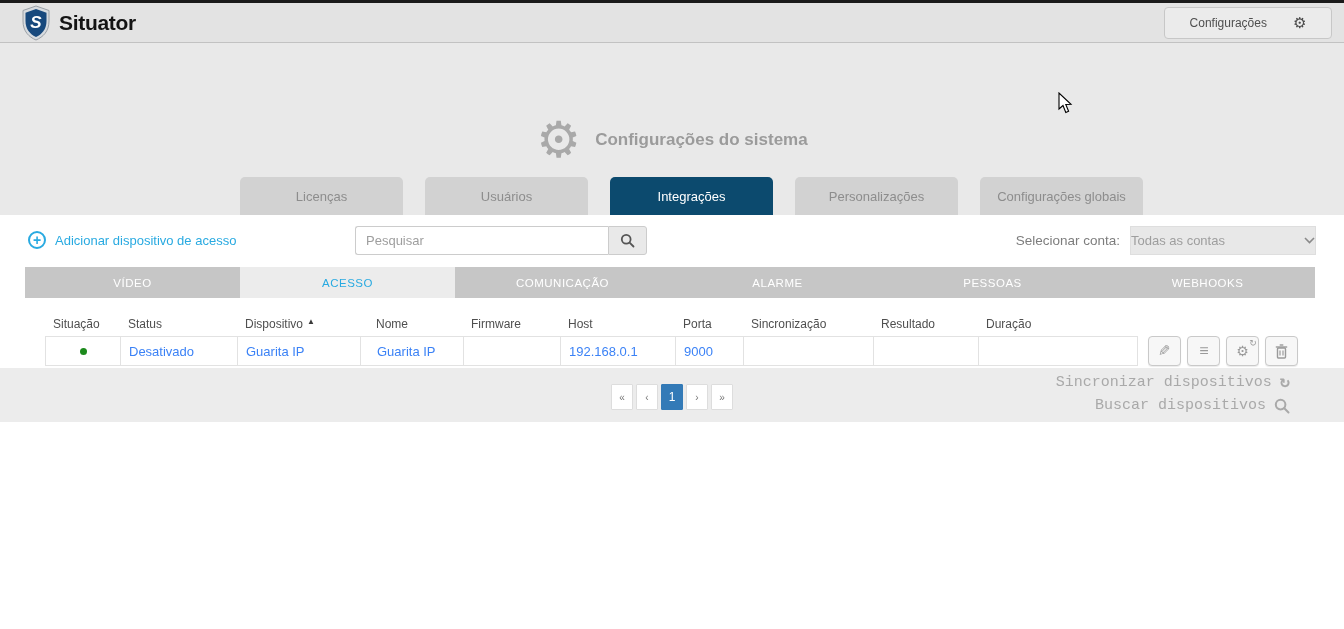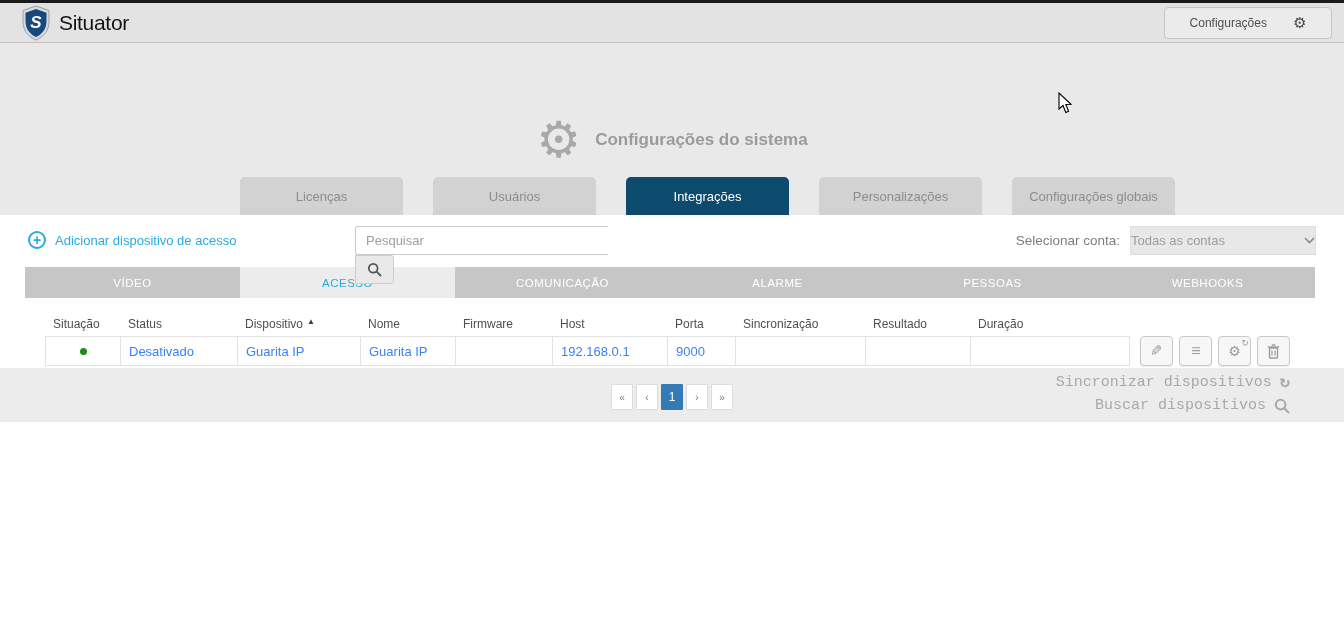--- a/index.html
+++ b/index.html
@@ -4,65 +4,65 @@
 <style>
   * { margin:0; padding:0; box-sizing:border-box; }
   html,body { width:1344px; height:629px; }
   body { font-family:"Liberation Sans", sans-serif; background:#fff; overflow:hidden; }
   .page { position:relative; width:1344px; height:629px; background:#fff; }
 
   
   .topbar { height:43px; background:#e3e3e3; border-top:3px solid #1a1a1a; border-bottom:1px solid #c2c2c2;
             display:flex; align-items:center; padding:0 12px 0 20px; }
   .logo { display:flex; align-items:center; gap:7px; }
-  .app-name { font-size:21px; font-weight:400; color:#141414; letter-spacing:-0.3px; }
+  .app-name { font-size:21px; font-weight:700; color:#141414; letter-spacing:-0.3px; }
   .settings-btn { margin-left:auto; width:168px; height:32px; background:#ebebeb; border:1px solid #c7c7c7;
             border-radius:4px; display:flex; align-items:center; justify-content:center; gap:26px;
             font-size:12px; color:#4f4f4f; cursor:pointer; }
   .gear-glyph { font-size:15px; color:#4a4a4a; line-height:1; }
 
   
   .hero { height:172px; background:#e9e9e9; position:relative; }
   .hero-title { position:absolute; top:72px; left:0; right:0; display:flex; align-items:center;
             justify-content:center; gap:14px; }
   .hero-gear { font-size:50px; color:#a9a9a9; line-height:1; }
   .hero-text { font-size:17px; font-weight:700; color:#9b9b9b; }
 
-  .main-tabs { position:absolute; left:240px; bottom:0; display:flex; gap:30px;align-items:flex-end; }
+  .main-tabs { position:absolute; left:240px; bottom:0; display:flex; gap:22px;align-items:flex-end; }
   .main-tab { width:163px; height:38px; background:#d2d2d2; color:#8d8d8d; font-size:13px;
             display:flex; align-items:center; justify-content:center; border-radius:5px 5px 0 0; cursor:pointer; }
   .main-tab.active { background:#0c4a6e; color:#fff; }
 
   
   .toolbar { height:50px; background:#fff; display:flex; align-items:center; padding:0 28px; position:relative; }
   .add-link { display:flex; align-items:center; gap:9px; color:#29aae1; font-size:13px; cursor:pointer; }
   .plus-icon { width:18px; height:18px; border:2px solid #29aae1; border-radius:50%; display:flex;
             align-items:center; justify-content:center; font-size:14px; font-weight:700; line-height:1; padding-bottom:1px; }
-  .search-group { position:absolute; left:355px; top:11px; display:flex;flex-direction:column; }
+  .search-group { position:absolute; left:355px; top:11px; display:flex; }
   .search-input { width:253px; height:29px; border:1px solid #ccc; border-right:none; border-radius:3px 0 0 3px;
             padding:0 10px; font-size:13px; color:#444; outline:none; font-family:"Liberation Sans",sans-serif; }
   .search-input::placeholder { color:#9e9e9e; }
   .search-btn { width:39px; height:29px; background:#e9e9e9; border:1px solid #ccc; border-radius:0 3px 3px 0;
             display:flex; align-items:center; justify-content:center; cursor:pointer; }
   .account-group { margin-left:auto; display:flex; align-items:center; gap:10px; font-size:13.5px; color:#7d7d7d; }
   .account-select { width:186px; height:29px; background:#e8e8e8; border:1px solid #dedede; color:#9e9e9e;
             display:flex; align-items:center; justify-content:space-between; padding:0 0; font-size:13px; cursor:pointer; }
 
   
   .sub-tabs { margin:2px 29px 0 25px; height:31px; display:flex; }
   .sub-tab { flex:1; background:#c6c6c6; color:#fff; font-size:11.5px; letter-spacing:0.5px;
             display:flex; align-items:center; justify-content:center; cursor:pointer; }
   .sub-tab.active { background:#ececec; color:#29aae1; }
 
   
   .table-zone { padding:13px 0 0 45px; }
   .thead { display:flex; height:25px; font-size:12px; color:#4f4f4f; }
   .th { display:flex; align-items:center; gap:4px; padding-left:8px; }
   .sort-icon { font-size:8px; color:#3a3a3a; transform:translateY(-2px); }
-  .c0{width:75px;} .c1{width:117px;} .c2{width:123px;} .c3{width:95px;} .c4{width:97px;}
+  .c0{width:75px;} .c1{width:117px;} .c2{width:123px;} .c3{width:95px;margin-left:8px;} .c4{width:97px;}
   .c5{width:115px;} .c6{width:68px;} .c7{width:130px;} .c8{width:105px;} .c9{width:158px;}
   .body-row { display:flex; align-items:flex-start; }
   .trow { display:flex; height:30px; background:#fff; border:1px solid #e2e2e2; }
   .td { display:flex; align-items:center; padding-left:8px; font-size:13px; color:#3b82f6;
         border-right:1px solid #e2e2e2; height:100%; }
   .td:last-child { border-right:none; }
   .td.center { justify-content:center; padding-left:0; }
   .status-dot { width:7px; height:7px; border-radius:50%; background:#1c8a1c; }
   .actions { margin-left:10px; display:flex; gap:6px; }
   .action-btn { width:33px; height:30px; background:#f7f7f7; border:1px solid #c9c9c9; border-radius:4px;

